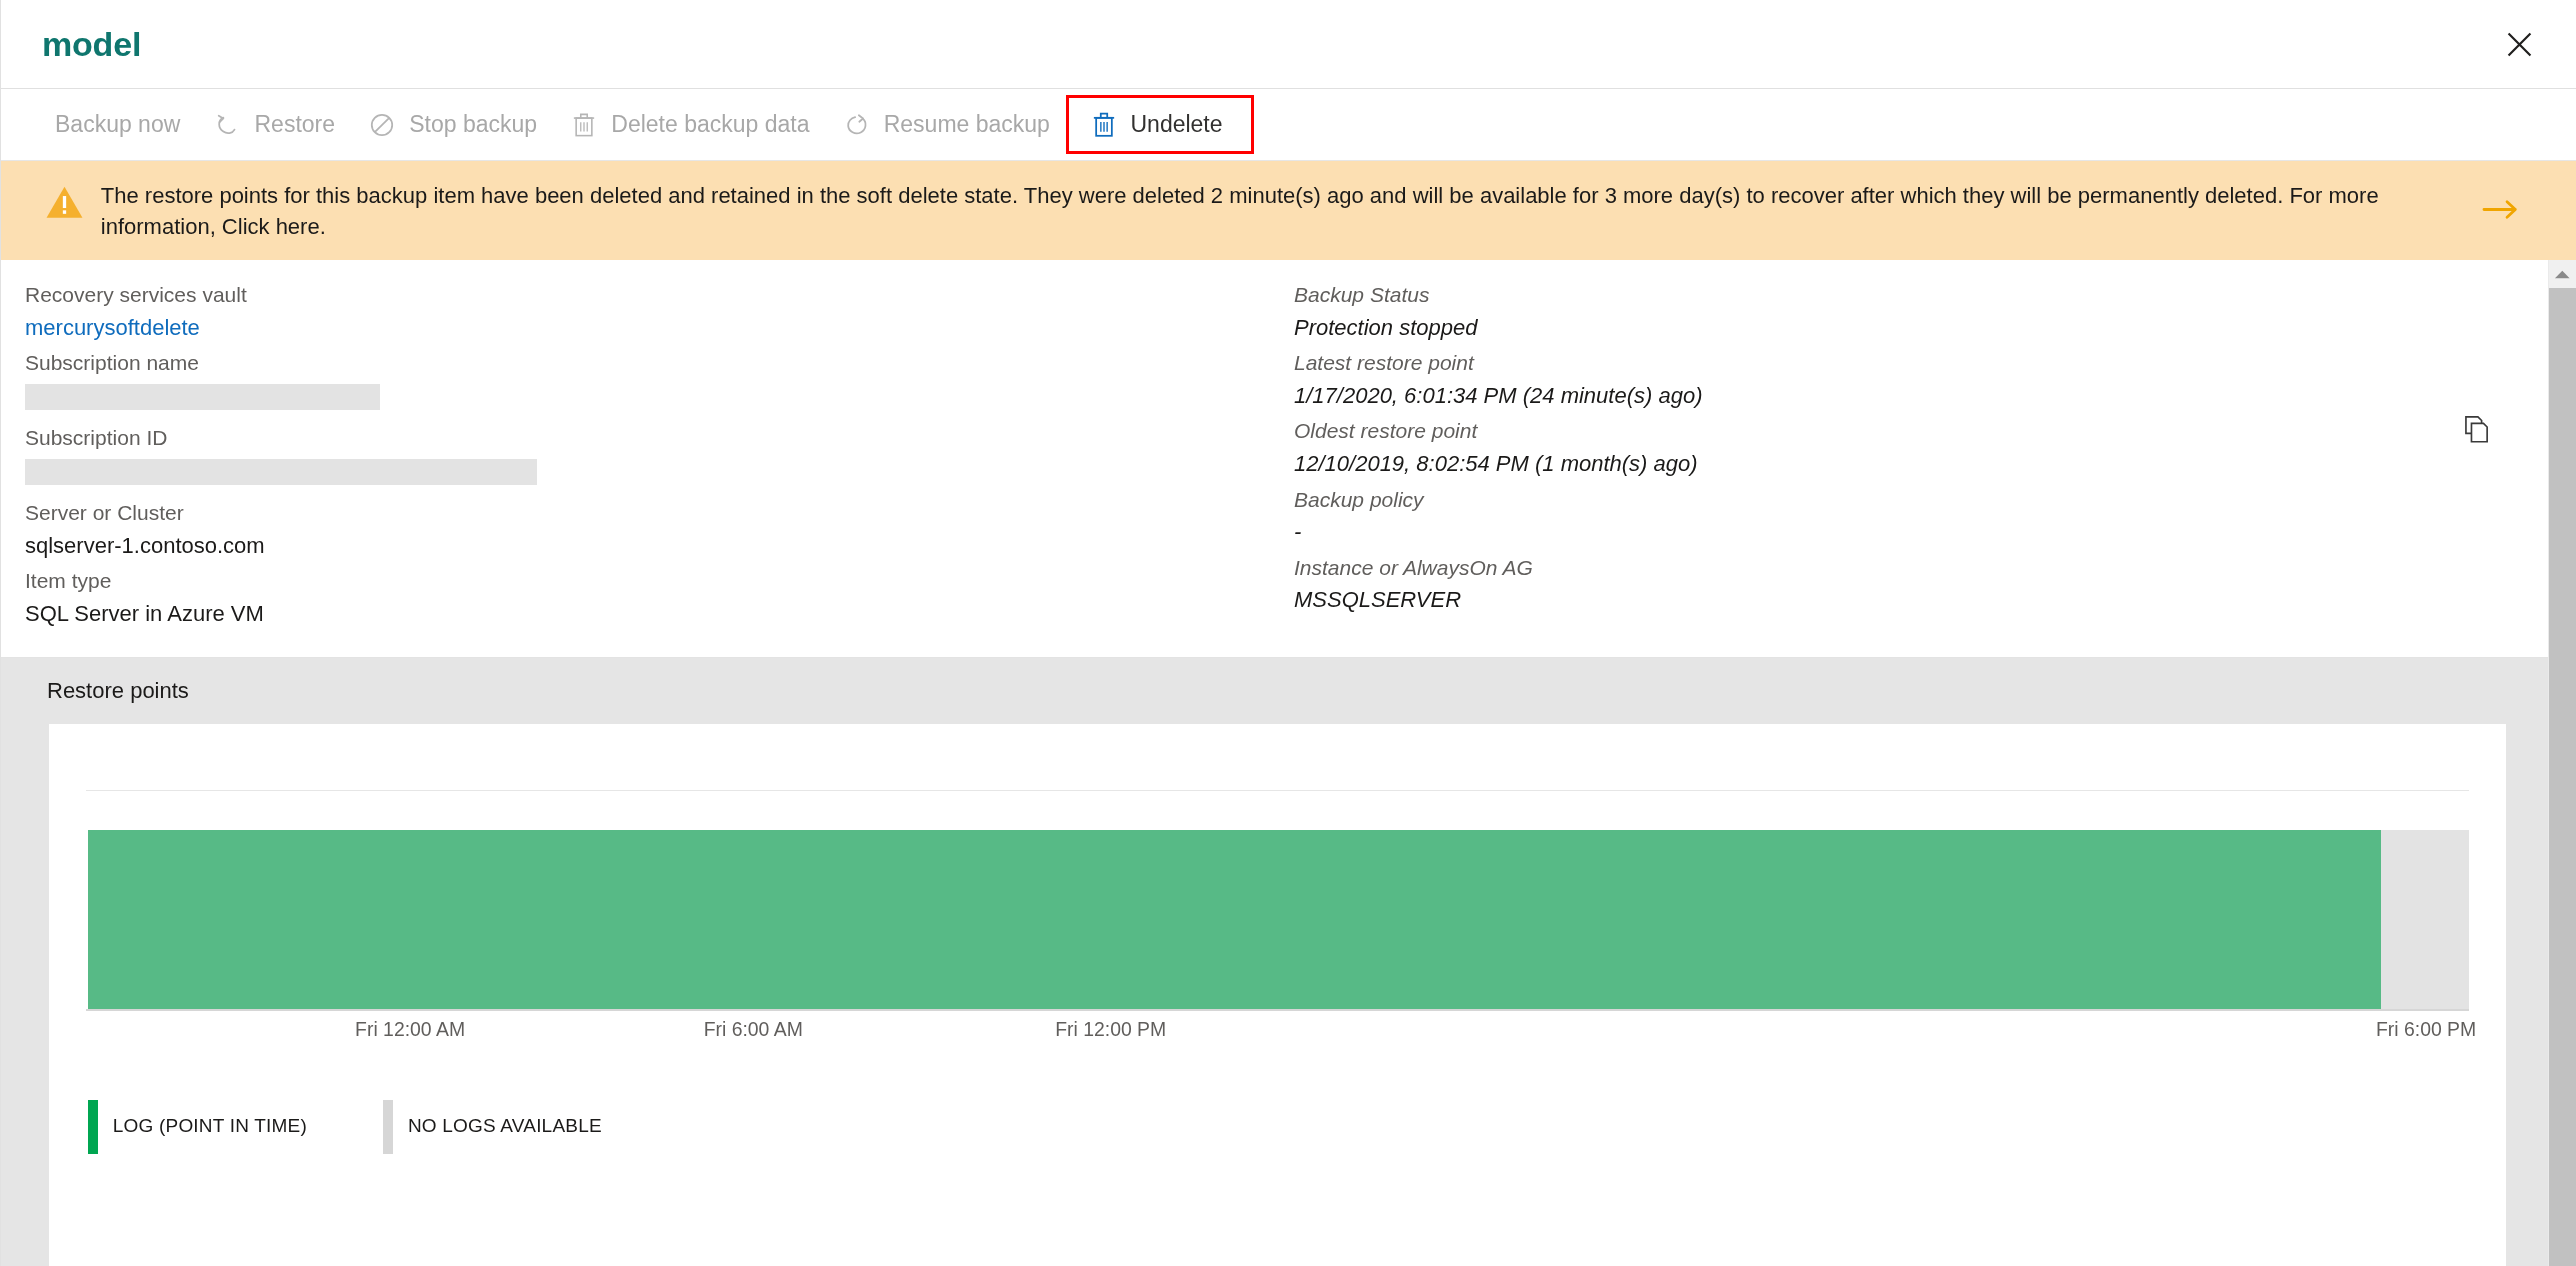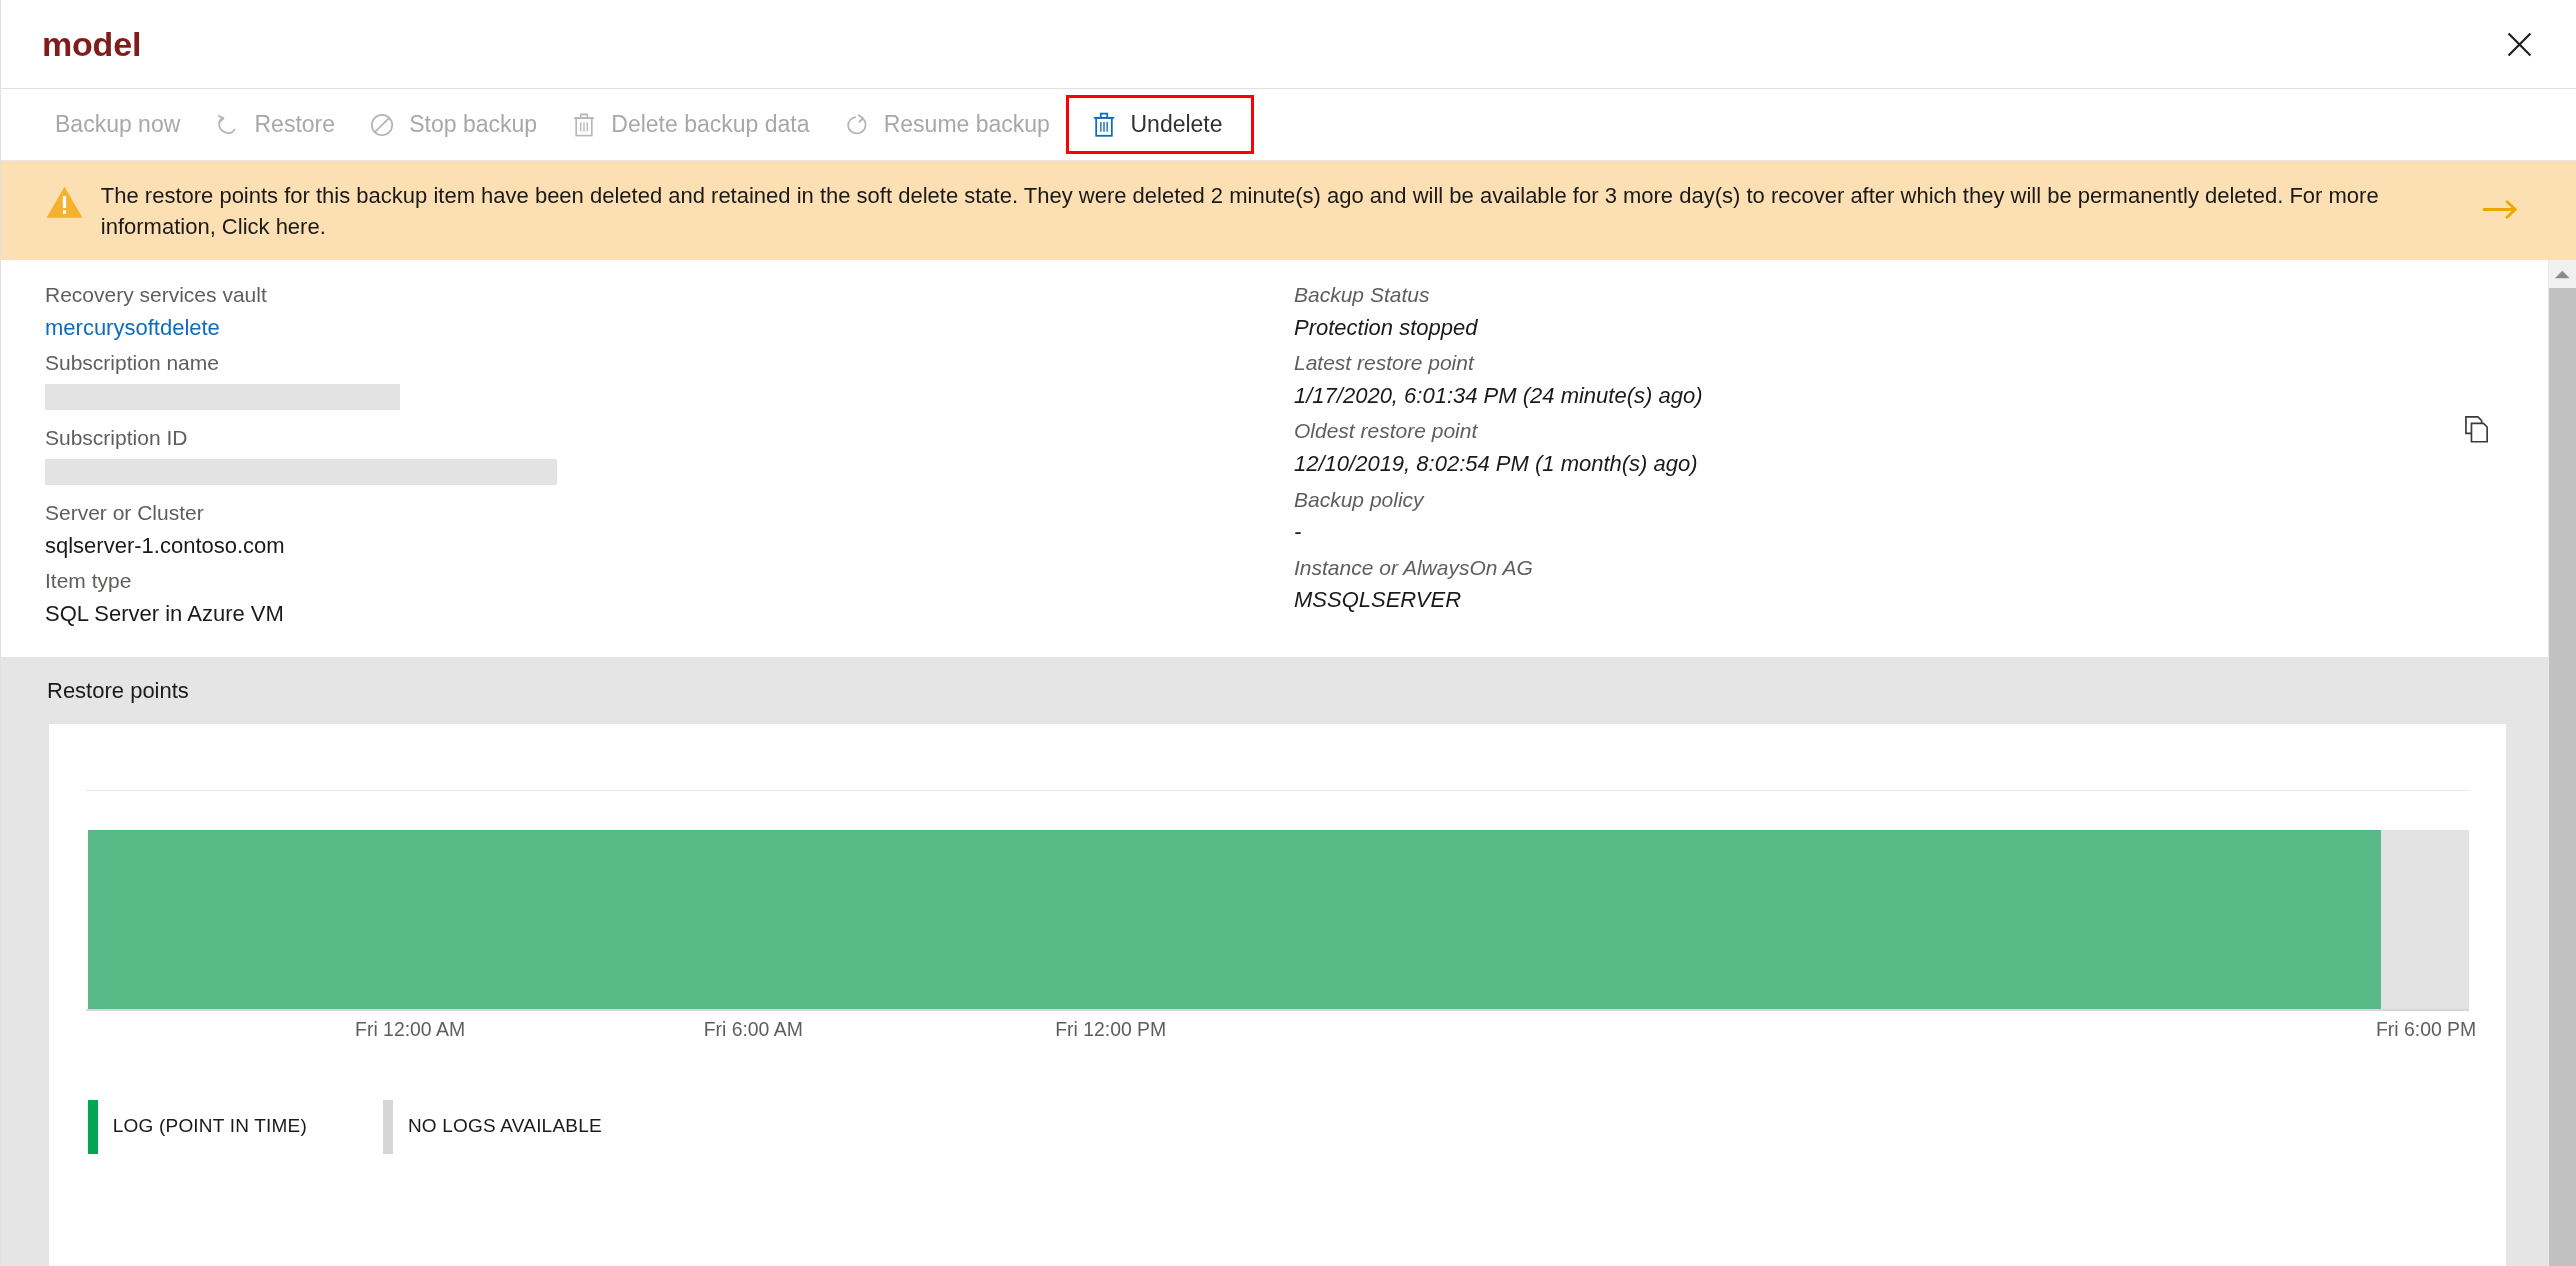--- a/index.html
+++ b/index.html
@@ -20,21 +20,21 @@
 
   
   .titlebar {
     height: 89px; min-height: 89px;
     display: flex; align-items: center;
     padding: 0 35px 0 41px;
     border-bottom: 0.9px solid #e0e0e0;
     background: #ffffff;
   }
   .blade-title {
-    font-size: 34px; font-weight: 600; letter-spacing: -0.2px; color: #7f1d1d;
+    font-size: 34px; font-weight: 600; letter-spacing: -0.2px; color: #0f766e;
     flex: 1;
   }
   .close-btn {
     width: 44px; height: 44px;
     display: flex; align-items: center; justify-content: center;
     cursor: pointer;
   }
   .close-btn svg { display: block; }
 
   
@@ -112,21 +112,21 @@
   }
   .essentials-toggle span.lbl { font-size: 25px; color: #1b1a19; }
 
   .ess-grid {
     display: flex;
     padding: 20.3px 0 22px 0;
     border-bottom: 0.9px solid #e3e3e3;
     position: relative;
     background: #fff;
   }
-  .ess-col { width: 1256px; padding-left: 44px; }
+  .ess-col { width: 1256px; padding-left: 24px; }
   .ess-col.right { padding-left: 1293px; width: auto; flex: 1; margin-left: -1256px; font-style: italic; }
   .ess-row { margin-bottom: 4.6px; }
   .ess-label { font-size: 21px; color: #605e5c; line-height: 30.5px; }
   .ess-value { font-size: 22px; color: #1b1a19; line-height: 33px; }
   .ess-value.link { color: #0f6cbd; cursor: pointer; }
   .redacted { background: #e3e3e3; height: 26px; margin-top: 5.5px; }
   .redacted.w1 { width: 355px; }
   .redacted.w2 { width: 512px; }
   .copy-icon {
     position: absolute; right: 57px; top: 155px; cursor: pointer;

